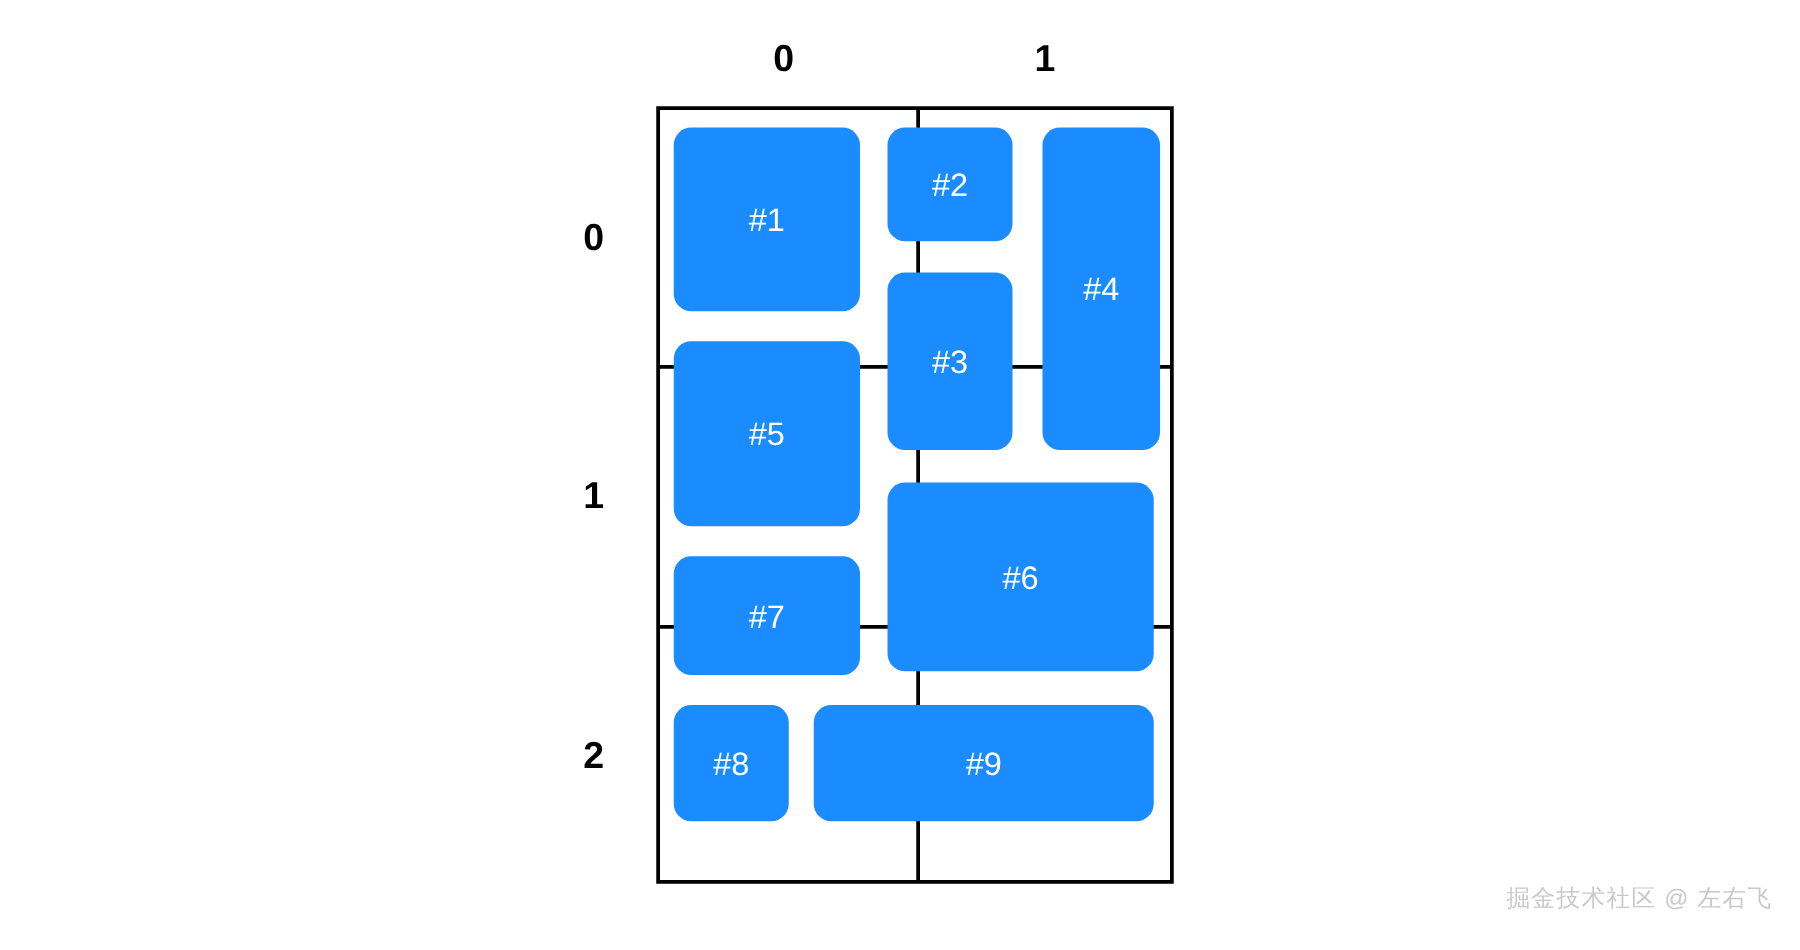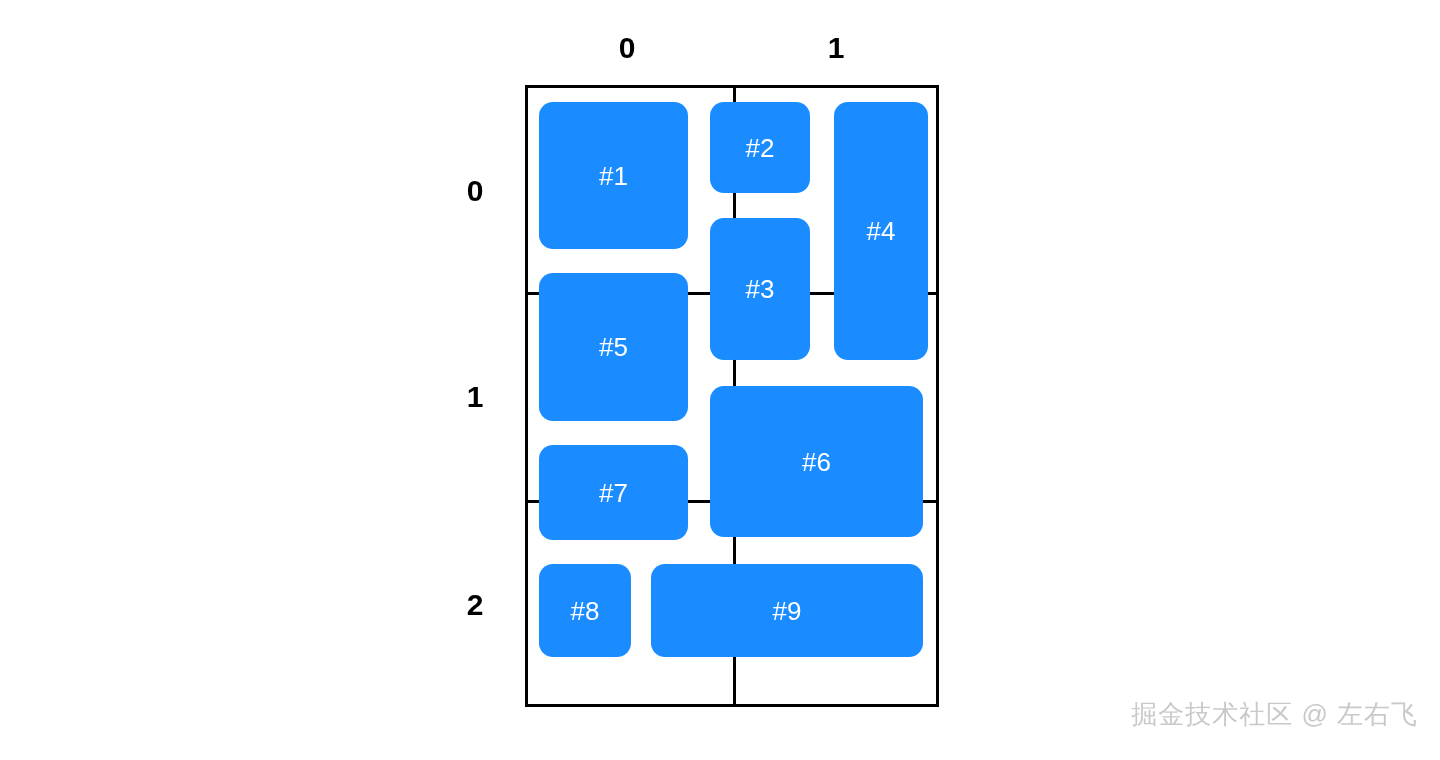--- a/index.html
+++ b/index.html
@@ -74,21 +74,21 @@
     font-weight: normal;
     line-height: 1;
     user-select: none;
   }
 
   
   #watermark {
     position: absolute;
     right: 22px;
     bottom: 28px;
-    font-size: 26px;
+    font-size: 19px;
     color: #c9c9c9;
     letter-spacing: 1px;
     white-space: nowrap;
     user-select: none;
   }
 </style>
 </head>
 <body>
 
 <div id="stage">

